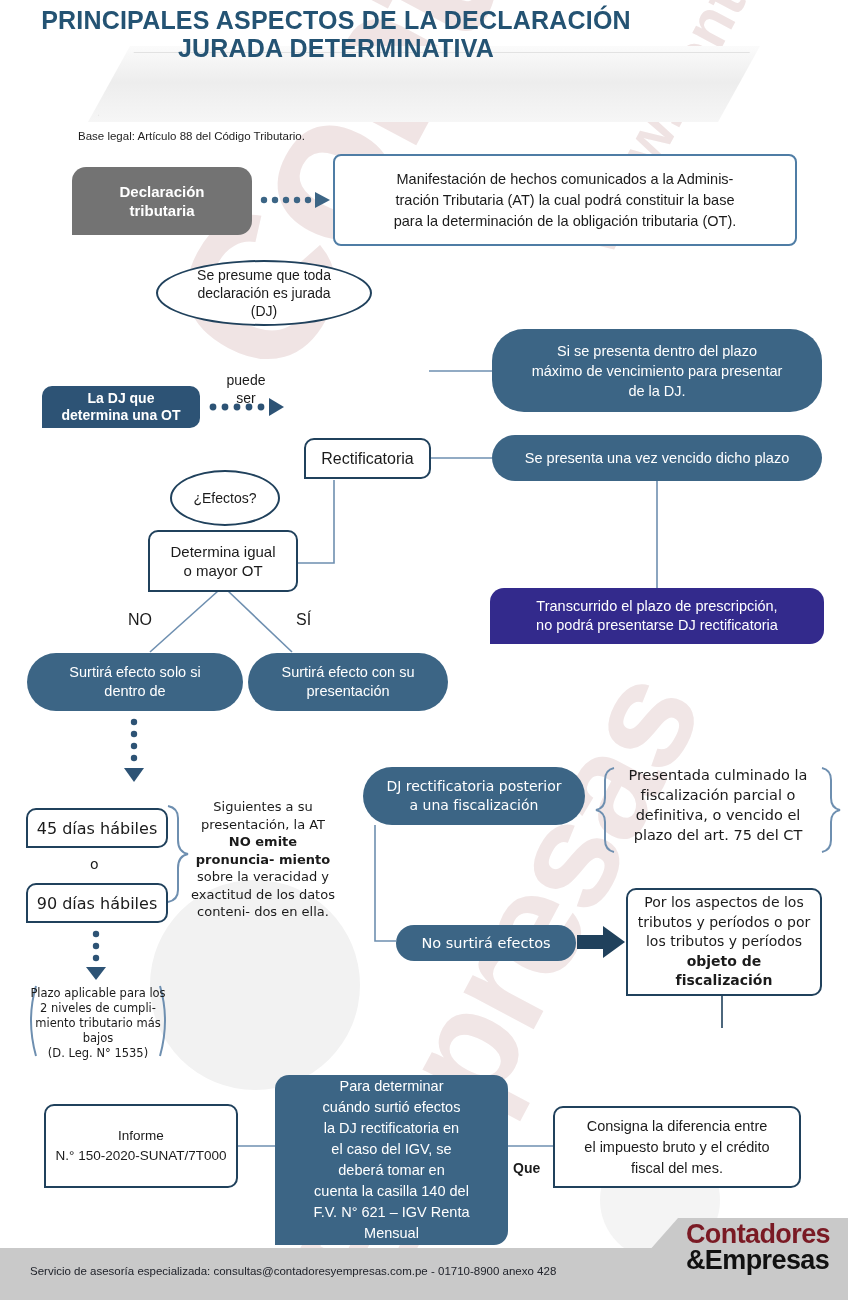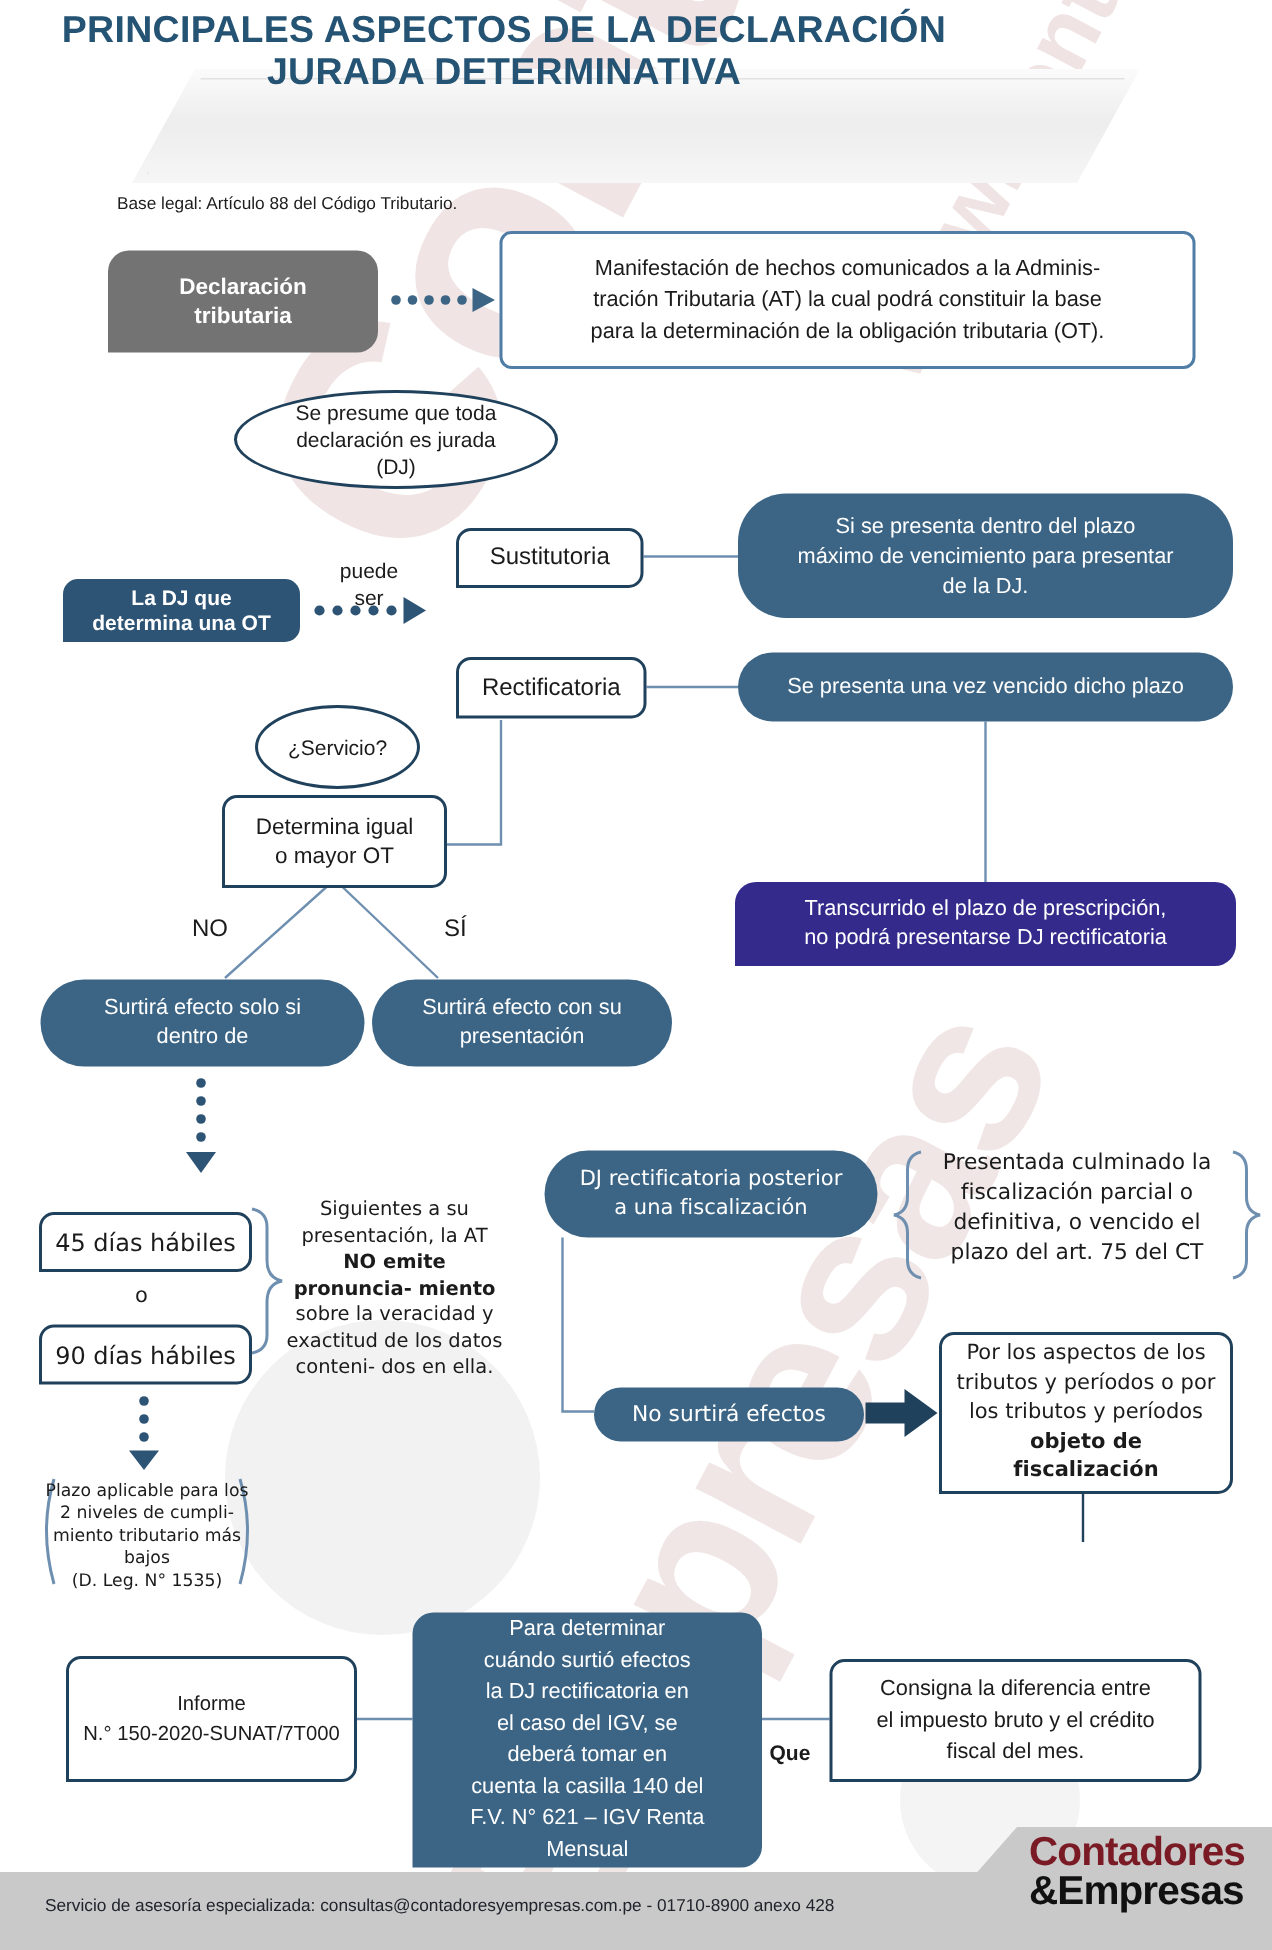--- a/index.html
+++ b/index.html
@@ -196,31 +196,30 @@
   <div class="ellipse" style="left:156px;top:260px;width:216px;height:66px;font-size:14px;line-height:18px;white-space:pre-line;">Se presume que toda
 declaración es jurada
 (DJ)</div>
 
   <div class="box fill darkblue" style="left:42px;top:386px;width:158px;height:42px;font-size:14px;line-height:17px;white-space:pre-line;border-radius:10px 10px 10px 0;">La DJ que
 determina una OT</div>
 
   <div class="labeltxt" style="left:210px;top:371px;width:72px;text-align:center;line-height:18px;white-space:pre-line;font-size:14px;">puede
 ser</div>
 
-  <div class="box outline" style="left:304px;top:352px;width:125px;height:40px;font-size:16px;">Sustitutoria</div>
 
   <div class="box outline" style="left:304px;top:438px;width:127px;height:41px;font-size:16px;">Rectificatoria</div>
 
   <div class="box fill reg midblue" style="left:492px;top:329px;width:330px;height:83px;font-size:14.5px;line-height:20px;white-space:pre-line;">Si se presenta dentro del plazo
 máximo de vencimiento para presentar
 de la DJ.</div>
 
   <div class="box fill reg midblue" style="left:492px;top:435px;width:330px;height:46px;font-size:14.5px;line-height:20px;text-align:center;">Se presenta una vez vencido dicho plazo</div>
 
-  <div class="ellipse" style="left:170px;top:470px;width:110px;height:56px;font-size:14px;">¿Servicio?</div>
+  <div class="ellipse" style="left:170px;top:470px;width:110px;height:56px;font-size:14px;">¿Efectos?</div>
 
   <div class="box outline" style="left:148px;top:530px;width:150px;height:62px;font-size:15px;line-height:19px;white-space:pre-line;">Determina igual
 o mayor OT</div>
 
   <div class="labeltxt" style="left:128px;top:611px;font-size:16px;">NO</div>
   <div class="labeltxt" style="left:296px;top:611px;font-size:16px;">SÍ</div>
 
   <div class="box fill reg midblue" style="left:27px;top:653px;width:216px;height:58px;font-size:14.5px;line-height:19px;white-space:pre-line;">Surtirá efecto solo si
 dentro de</div>
 

